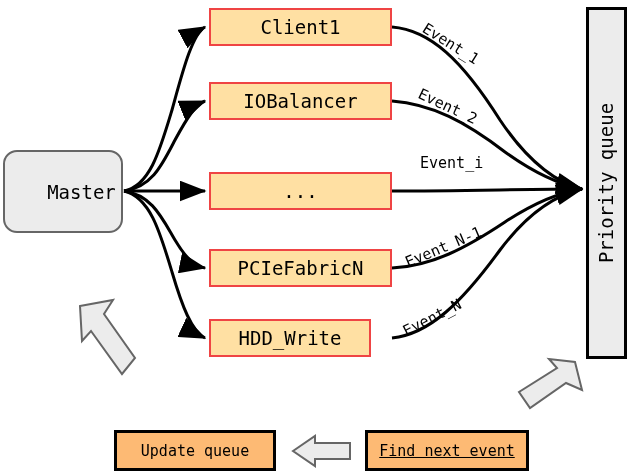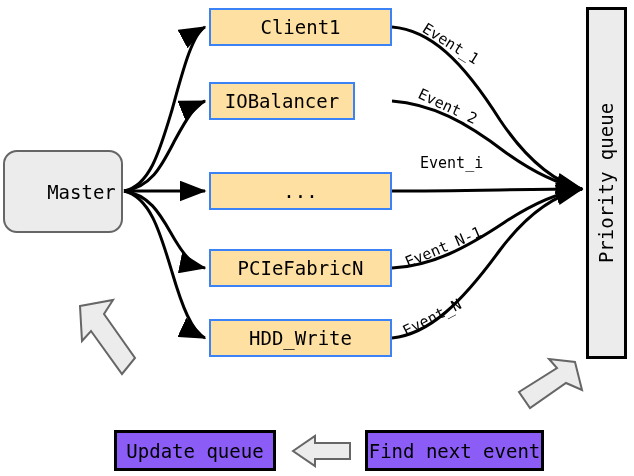--- a/index.html
+++ b/index.html
@@ -26,21 +26,21 @@
   .node {
     position: absolute;
     box-sizing: border-box;
     display: flex;
     align-items: center;
     justify-content: center;
     text-align: center;
   }
   .task-node {
     background: #ffe0a3;
-    border: 2px solid #3b82f6;
+    border: 2px solid #ef4444;
     font-size: 19px;
     color: #000000;
     letter-spacing: 0px;
   }
   .master-node {
     background: #ececec;
     border: 2px solid #666666;
     border-radius: 14px;
     font-size: 19px;
     color: #000000;
@@ -50,23 +50,23 @@
     background: #ececec;
     border: 3px solid #000000;
     font-size: 19px;
     color: #000000;
   }
   .queue-node .vtext {
     transform: rotate(-90deg);
     white-space: nowrap;
   }
   .flow-node {
-    background: #8b5cf6;
+    background: #fdba74;
     border: 3px solid #000000;
-    font-size: 19px;
+    font-size: 15px;
     color: #000000;
   }
   .edge-label {
     position: absolute;
     font-size: 15px;
     color: #000000;
     white-space: nowrap;
     font-family: "DejaVu Sans Mono", "Liberation Mono", monospace;
     transform-origin: left center;
   }
@@ -106,43 +106,43 @@
     </g>
   </svg>
 
   <div class="node master-node" style="left:3px; top:150px; width:120px; height:83px;">
     <span>Master</span>
   </div>
 
   <div class="node task-node" style="left:209px; top:8px; width:183px; height:38px;">
     <span>Client1</span>
   </div>
-  <div class="node task-node" style="left:209px; top:82px; width:146px; height:38px;">
+  <div class="node task-node" style="left:209px; top:82px; width:183px; height:38px;">
     <span>IOBalancer</span>
   </div>
   <div class="node task-node" style="left:209px; top:172px; width:183px; height:38px;">
     <span>...</span>
   </div>
   <div class="node task-node" style="left:209px; top:249px; width:183px; height:38px;text-align:center;">
     <span>PCIeFabricN</span>
   </div>
-  <div class="node task-node" style="left:209px; top:319px; width:183px; height:38px;">
+  <div class="node task-node" style="left:209px; top:319px; width:162px; height:38px;">
     <span>HDD_Write</span>
   </div>
 
   <div class="edge-label" style="left:424px; top:18px; transform: rotate(32deg);">Event_1</div>
   <div class="edge-label" style="left:419px; top:84px; transform: rotate(25deg);">Event_2</div>
   <div class="edge-label" style="left:420px; top:154px;">Event_i</div>
   <div class="edge-label" style="left:406px; top:254px; transform: rotate(-23deg);">Event_N-1</div>
   <div class="edge-label" style="left:404px; top:323px; transform: rotate(-27deg);">Event_N</div>
 
   <div class="node queue-node" style="left:586px; top:7px; width:41px; height:352px;">
     <span class="vtext">Priority queue</span>
   </div>
 
   <div class="node flow-node" style="left:114px; top:430px; width:162px; height:41px;">
     <span>Update queue</span>
   </div>
-  <div class="node flow-node" style="left:365px; top:430px; width:179px; height:41px;">
+  <div class="node flow-node" style="left:365px; top:430px; width:164px; height:41px;text-decoration:underline;">
     <span>Find next event</span>
   </div>
 
 </div>
 
 </body></html>

